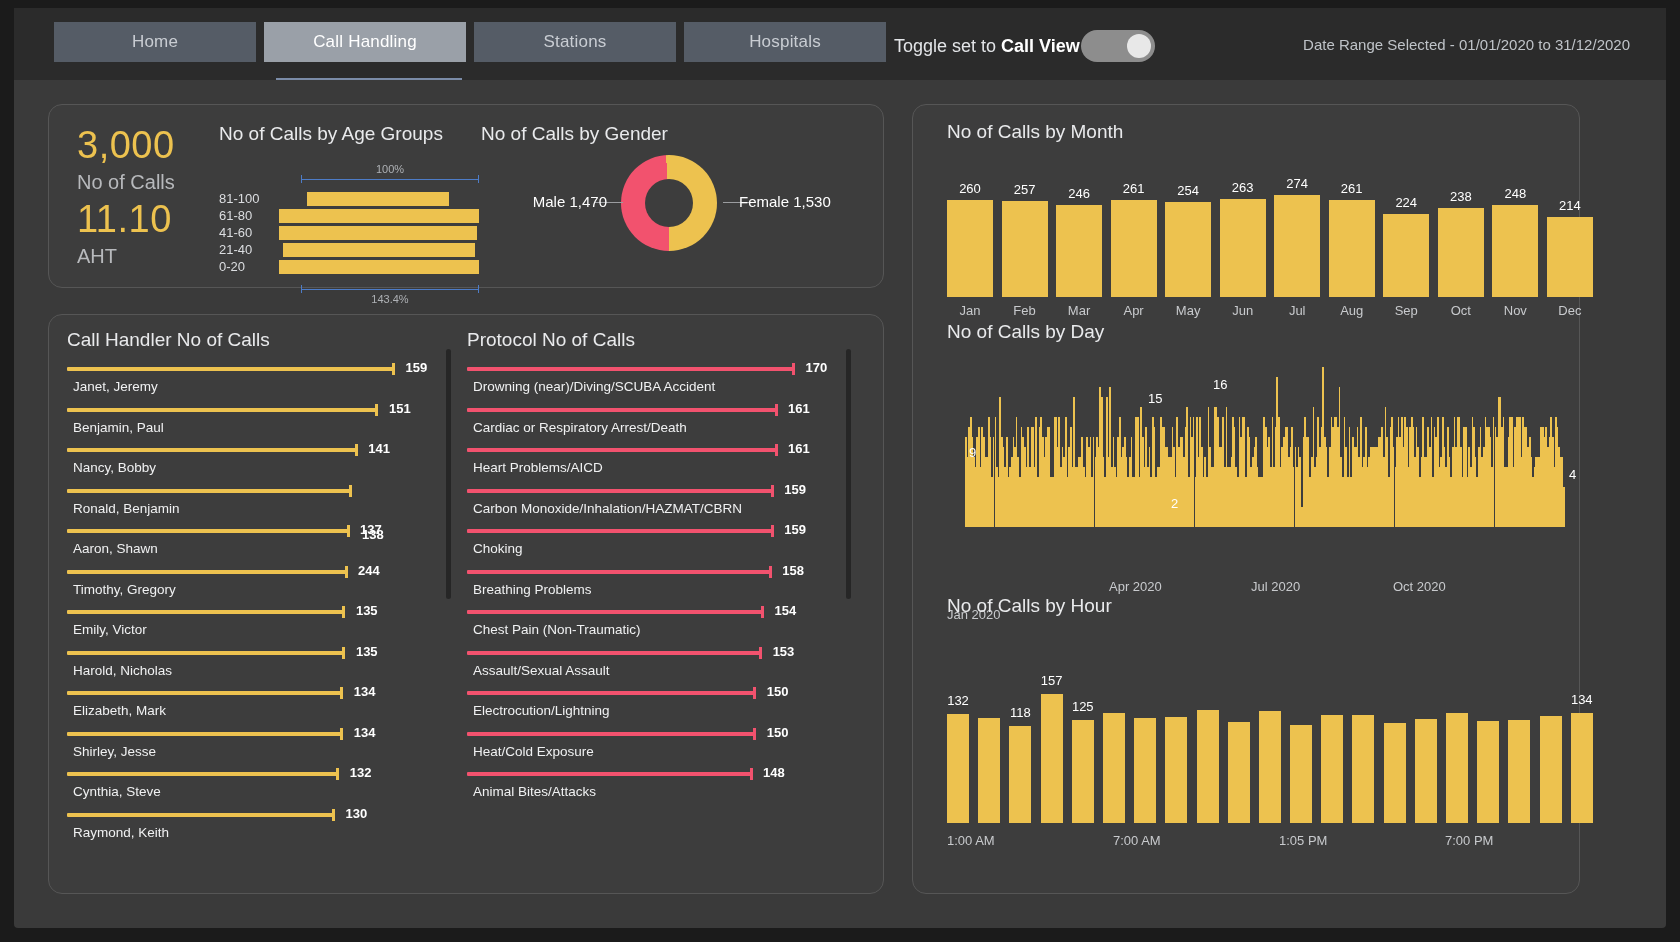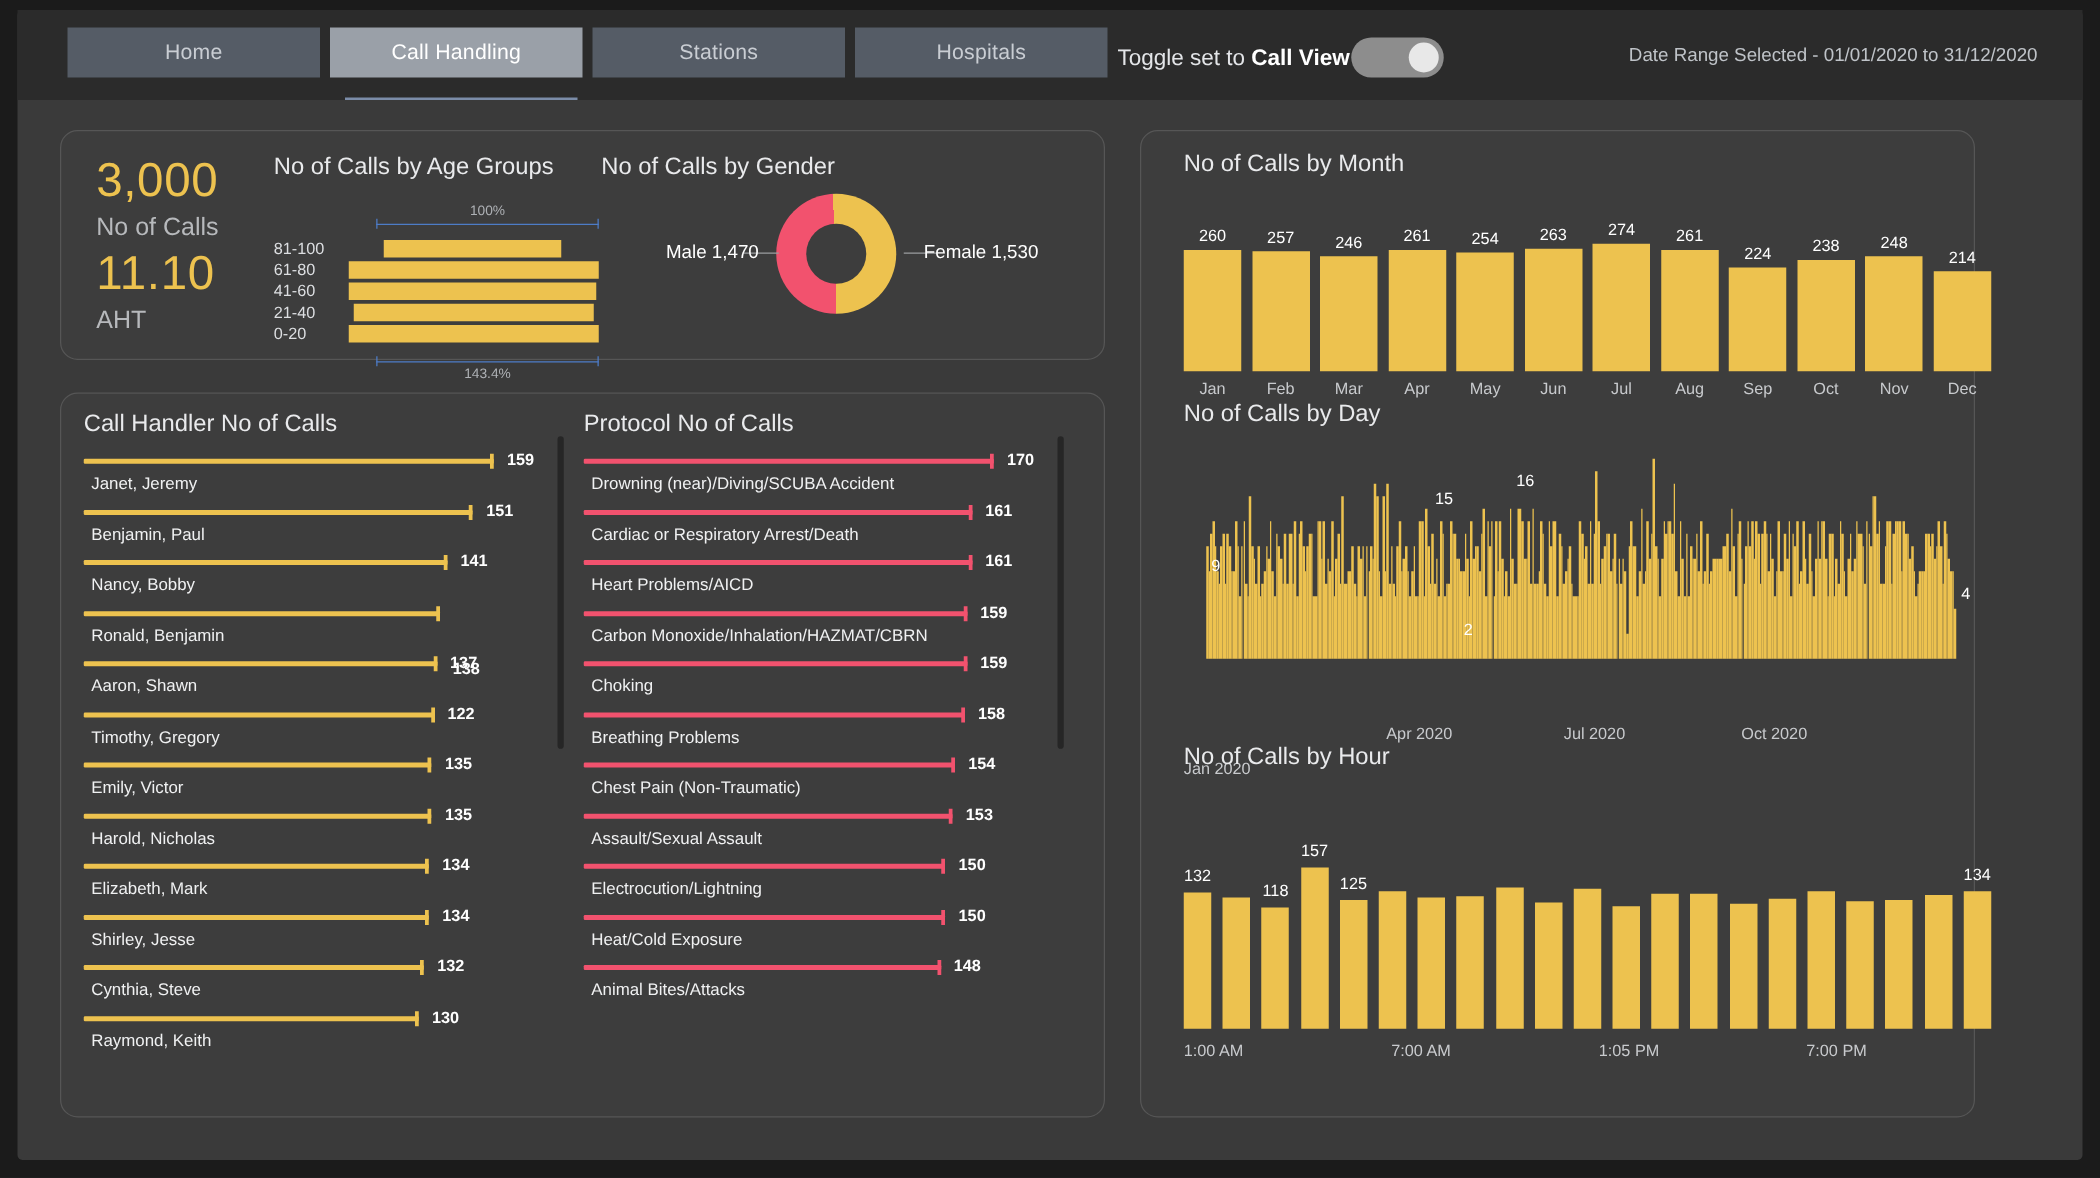--- a/index.html
+++ b/index.html
@@ -337,21 +337,21 @@
                 <div class="bl-val" style="left: calc(75.2797% + 10px);">137</div>
               </div>
               <div class="bl-name">Aaron, Shawn</div>
             </div>
             <div class="bl-item">
               <div class="bl-top">
                 <div class="bl-track">
                   <div class="bl-bar" style="width: 85.5346%; background: rgb(237, 194, 79);"></div>
                   <div class="bl-cap" style="left: calc(85.5346% - 3px); background: rgb(237, 194, 79);"></div>
                 </div>
-                <div class="bl-val" style="left: calc(74.7302% + 10px);">122</div>
+                <div class="bl-val" style="left: calc(74.7302% + 10px);">244</div>
               </div>
               <div class="bl-name">Timothy, Gregory</div>
             </div>
             <div class="bl-item">
               <div class="bl-top">
                 <div class="bl-track">
                   <div class="bl-bar" style="width: 84.9057%; background: rgb(237, 194, 79);"></div>
                   <div class="bl-cap" style="left: calc(84.9057% - 3px); background: rgb(237, 194, 79);"></div>
                 </div>
                 <div class="bl-val" style="left: calc(74.1807% + 10px);">135</div>

